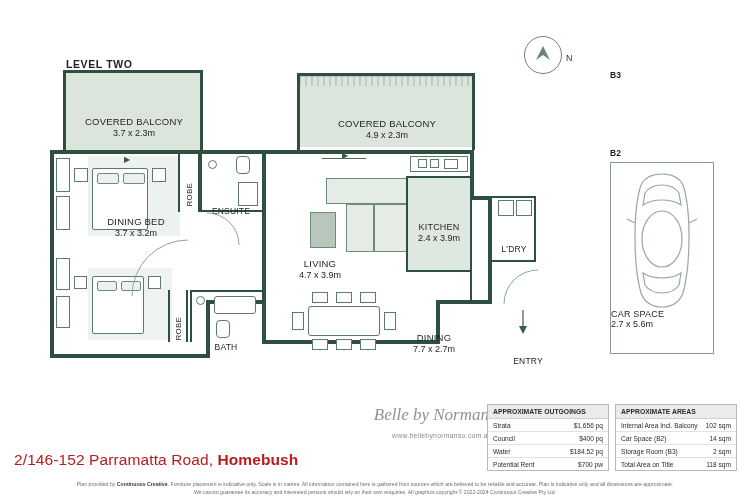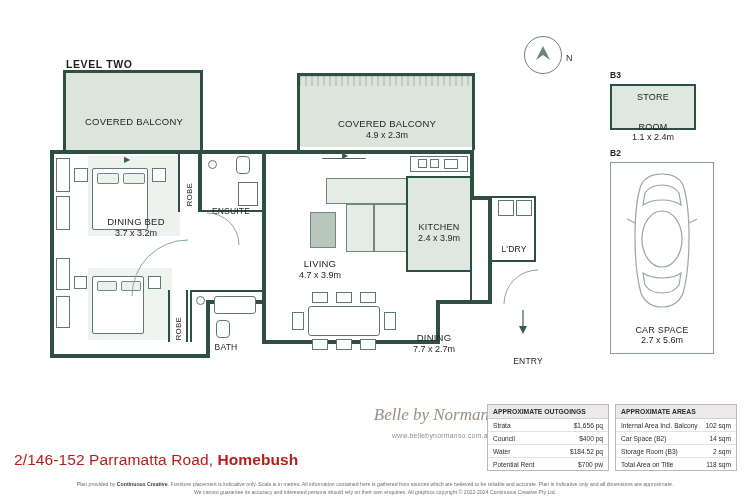--- a/index.html
+++ b/index.html
@@ -46,21 +46,21 @@
 
   
   #store-box { left: 610px; top: 84px; width: 86px; height: 46px; border: 2px solid #2f4f43; background: #dfe8e0; }
   #store-inner { position: absolute; left: 0; top: 0; right: 0; bottom: 0;
      display: flex; flex-direction: column; align-items: center; justify-content: center; }
   #b3-label { left: 610px; top: 70px; }
 
   
   #car-box { left: 610px; top: 162px; width: 104px; height: 192px; border: 1px solid #8a9a92; background: #ffffff; }
   #b2-label { left: 610px; top: 148px; }
-  #car-caption { position: absolute; left: 0; right: 0; bottom: 8px; text-align: center; }
+  #car-caption { position: absolute; left: 0; right: 0; bottom: 24px; }
 
   
   #address { left: 14px; top: 451px; font-size: 15.5px; font-weight: bold; letter-spacing: .1px; color: #b91c1c; }
   #address .addr-light { font-weight: normal; }
 
   #brand { left: 352px; top: 405px; width: 180px; text-align: center; }
   #brand .brand-script { font-family: "Liberation Serif", serif; font-style: italic; font-size: 17px; color: #9a8f86; }
   #brand .brand-sub { font-size: 7.5px; letter-spacing: 2.2px; color: #9a8f86; margin-top: 4px; }
   #brand .brand-url { font-size: 6.8px; letter-spacing: .3px; color: #8d8d8d; margin-top: 7px; }
 
@@ -101,20 +101,21 @@
   </div>
 
   <div class="abs" style="left:0;top:0;width:600px;height:400px;">
 
     <div class="fill-balcony" style="left:66px;top:72px;width:134px;height:78px;"></div>
     <div class="wall" style="left:63px;top:70px;width:140px;height:3px;"></div>
     <div class="wall" style="left:63px;top:70px;width:3px;height:82px;"></div>
     <div class="wall" style="left:200px;top:70px;width:3px;height:82px;"></div>
     <div class="abs room-label" style="left:66px;top:96px;width:136px;">
       <div class="room-name">COVERED BALCONY</div>
+      <div class="room-dim">3.7 x 2.3m</div>
     </div>
 
     <div class="fill-balcony" style="left:300px;top:75px;width:172px;height:72px;"></div>
     <div class="wall" style="left:297px;top:73px;width:178px;height:3px;"></div>
     <div class="wall" style="left:297px;top:73px;width:3px;height:78px;"></div>
     <div class="wall" style="left:472px;top:73px;width:3px;height:78px;"></div>
 
     <svg style="position:absolute;left:300px;top:76px;" width="172" height="10">
       <g stroke="#7d9287" stroke-width="0.6">
         <line x1="0" y1="0" x2="0" y2="10"></line>
@@ -295,27 +296,20 @@
     <div class="abs room-label" style="left:498px;top:336px;width:60px;">
       <div class="room-name" style="font-size:8.5px;">ENTRY</div>
     </div>
     <svg style="position:absolute;left:516px;top:310px;" width="14" height="26">
       <line x1="7" y1="0" x2="7" y2="20" stroke="#3c5a4c" stroke-width="1.2"></line>
       <path d="M3 16 L7 24 L11 16 Z" fill="#3c5a4c"></path>
     </svg>
   </div>
 
   <div class="abs panel-title" id="b3-label">B3</div>
-  <div class="abs" id="store-box">
-    <div id="store-inner">
-      <div class="room-name" style="font-size:9px;">STORE</div>
-      <div class="room-name" style="font-size:9px;">ROOM</div>
-      <div class="room-dim">1.1 x 2.4m</div>
-    </div>
-  </div>
 
   <div class="abs panel-title" id="b2-label">B2</div>
   <div class="abs" id="car-box">
     <svg width="102" height="150" viewBox="0 0 102 150" style="position:absolute;left:0;top:4px;">
       <g fill="none" stroke="#9aa6a0" stroke-width="1.2">
         <path d="M30 18 C26 30 24 50 24 70 C24 92 26 112 30 126 C34 136 42 140 51 140 C60 140 68 136 72 126 C76 112 78 92 78 70 C78 50 76 30 72 18 C68 10 60 7 51 7 C42 7 34 10 30 18 Z"></path>
         <path d="M34 26 C38 20 44 18 51 18 C58 18 64 20 68 26 L70 38 C64 34 58 33 51 33 C44 33 38 34 32 38 Z"></path>
         <path d="M34 118 C38 124 44 126 51 126 C58 126 64 124 68 118 L70 106 C64 110 58 111 51 111 C44 111 38 110 32 106 Z"></path>
         <line x1="24" y1="56" x2="16" y2="52"></line>
         <line x1="78" y1="56" x2="86" y2="52"></line>

